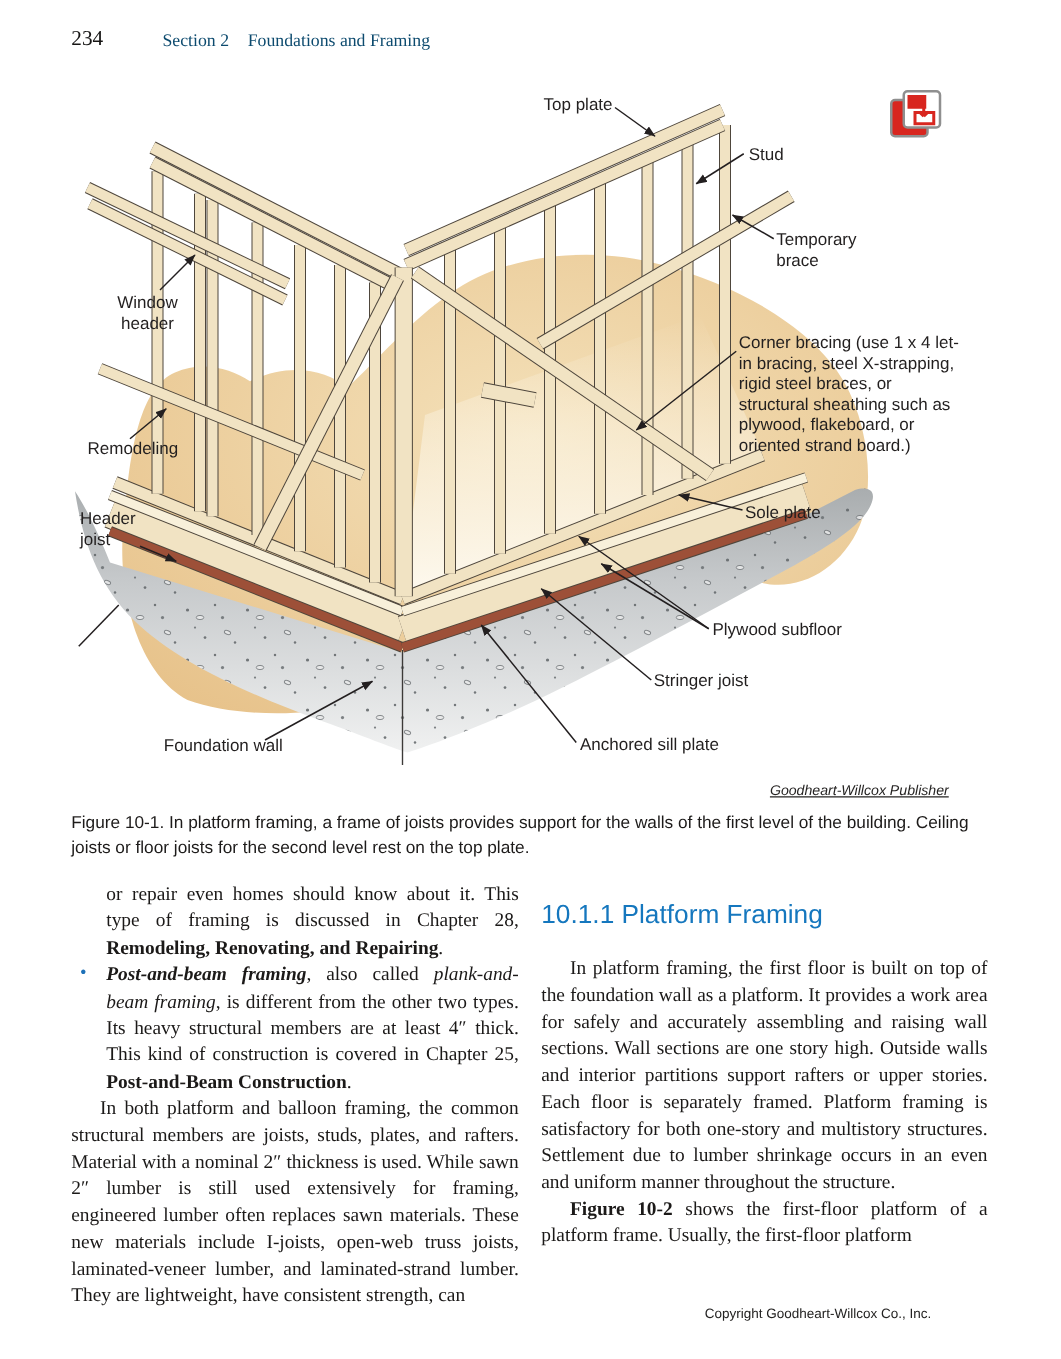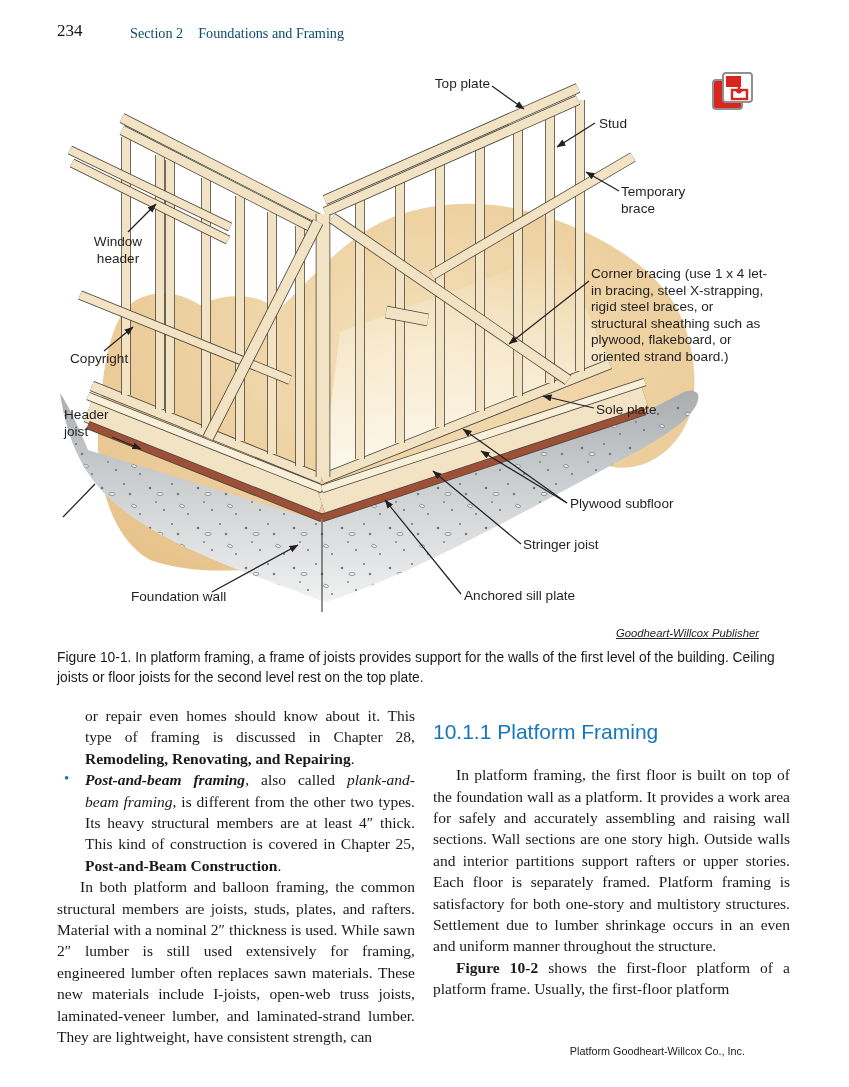--- a/index.html
+++ b/index.html
@@ -204,21 +204,21 @@
         <line x1="112" y1="437" x2="141" y2="449" stroke="#231f20" stroke-width="1.2" marker-end="url(#ah)"></line>
         <line x1="212" y1="592" x2="298" y2="545" stroke="#231f20" stroke-width="1.2" marker-end="url(#ah)"></line>
         <line x1="63" y1="517" x2="95" y2="484" stroke="#231f20" stroke-width="1.2"></line>
       </g>
   </svg>
 
   <div class="flabel right" style="left:428px;top:76px;width:62px">Top plate</div>
   <div class="flabel" style="left:599px;top:116px">Stud</div>
   <div class="flabel" style="left:621px;top:184px;width:82px">Temporary brace</div>
   <div class="flabel center" style="left:86px;top:234px;width:64px">Window header</div>
-  <div class="flabel" style="left:70px;top:351px">Copyright</div>
+  <div class="flabel" style="left:70px;top:351px">Remodeling</div>
   <div class="flabel" style="left:64px;top:407px;width:54px">Header joist</div>
   <div class="flabel" style="left:591px;top:266px;width:180px">Corner bracing (use 1 x 4 let-in bracing, steel X-strapping, rigid steel braces, or structural sheathing such as plywood, flakeboard, or oriented strand board.)</div>
   <div class="flabel" style="left:596px;top:402px">Sole plate</div>
   <div class="flabel" style="left:570px;top:496px">Plywood subfloor</div>
   <div class="flabel" style="left:523px;top:537px">Stringer joist</div>
   <div class="flabel" style="left:464px;top:588px">Anchored sill plate</div>
   <div class="flabel" style="left:131px;top:589px">Foundation wall</div>
 
   <svg id="gw-icon" viewBox="0 0 46 46">
     <rect x="3" y="11" width="29" height="29" rx="3" fill="#d8261f" stroke="#8f8f8f" stroke-width="2"></rect>
@@ -244,14 +244,14 @@
   </div>
 
   <div id="right-col" class="col">
     <h2 class="section-head">10.1.1 Platform Framing</h2>
     <p class="p-indent">In platform framing, the first floor is built on top of the foundation wall as a platform. It provides a work area for safely and accurately assembling and raising wall sections. Wall sections are one story high. Outside walls and interior partitions support rafters or upper stories. Each floor is separately framed. Platform framing is satisfactory for both one-story and multistory structures. Settlement due to lumber shrinkage occurs in an even and uniform manner throughout the structure.</p>
     <p class="p-indent">
       <b>Figure 10-2</b><span> shows the first-floor platform of a platform frame. Usually, the first-floor platform</span>
     </p>
   </div>
 
-  <div class="footer">Platform Goodheart-Willcox Co., Inc.</div>
+  <div class="footer">Copyright Goodheart-Willcox Co., Inc.</div>
 </div>
 
 </body></html>

